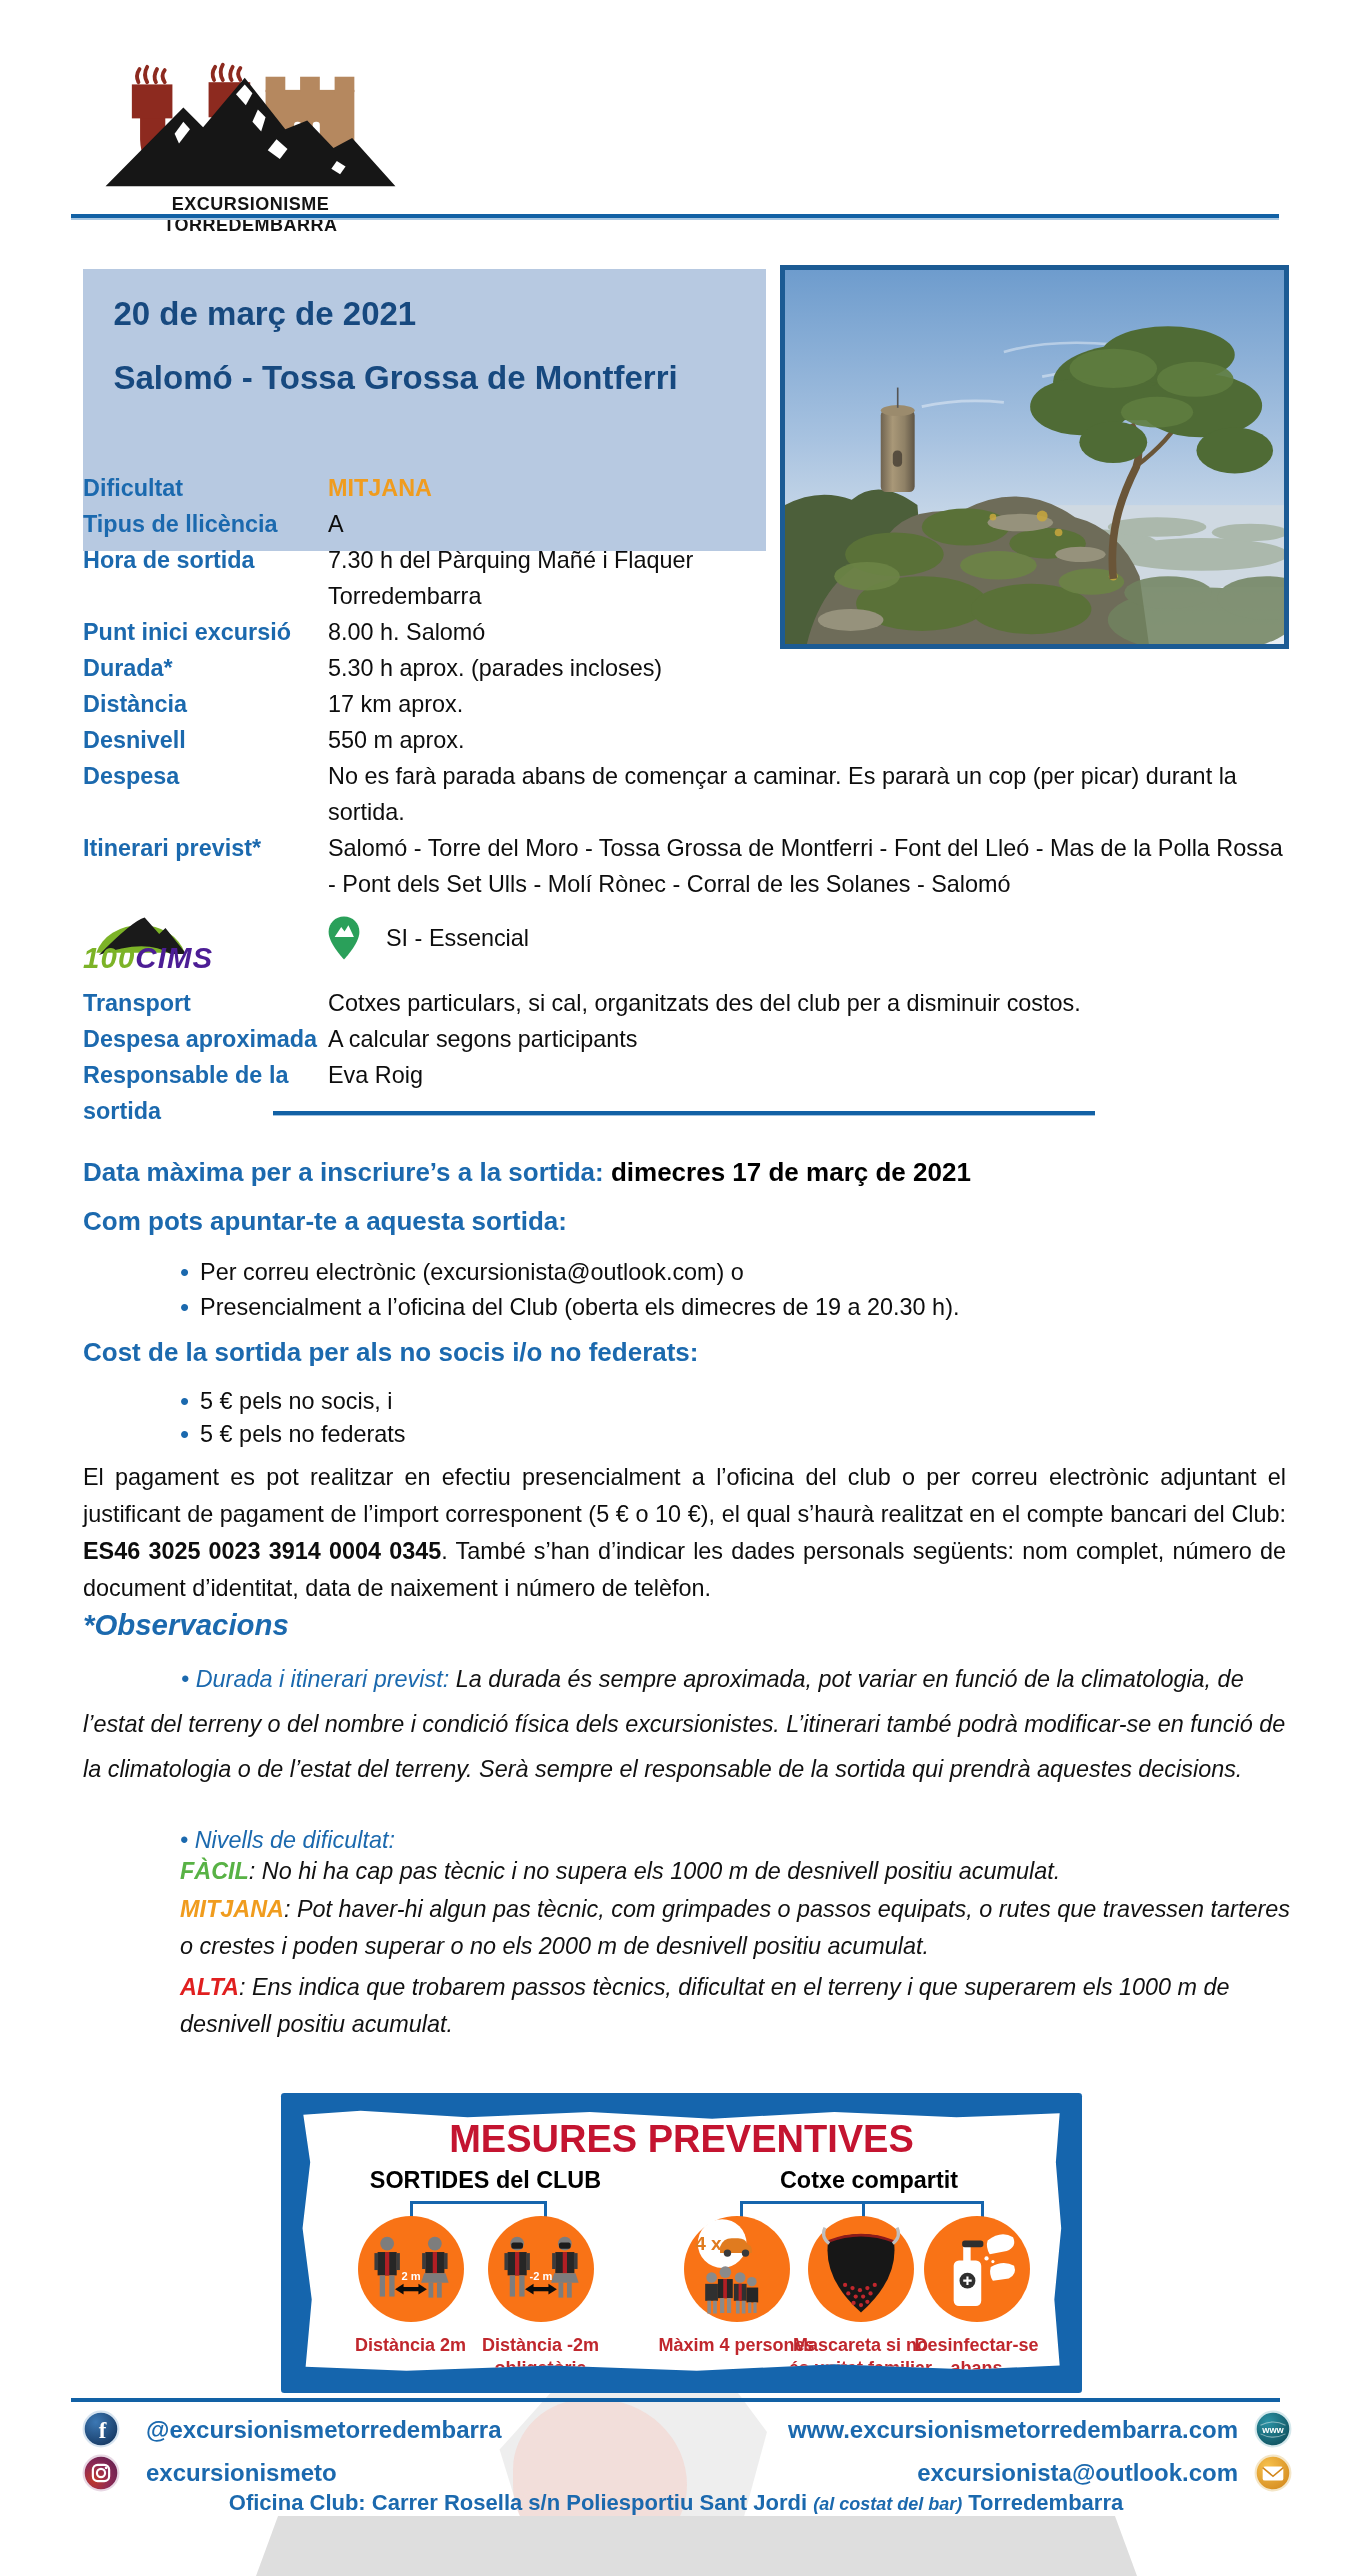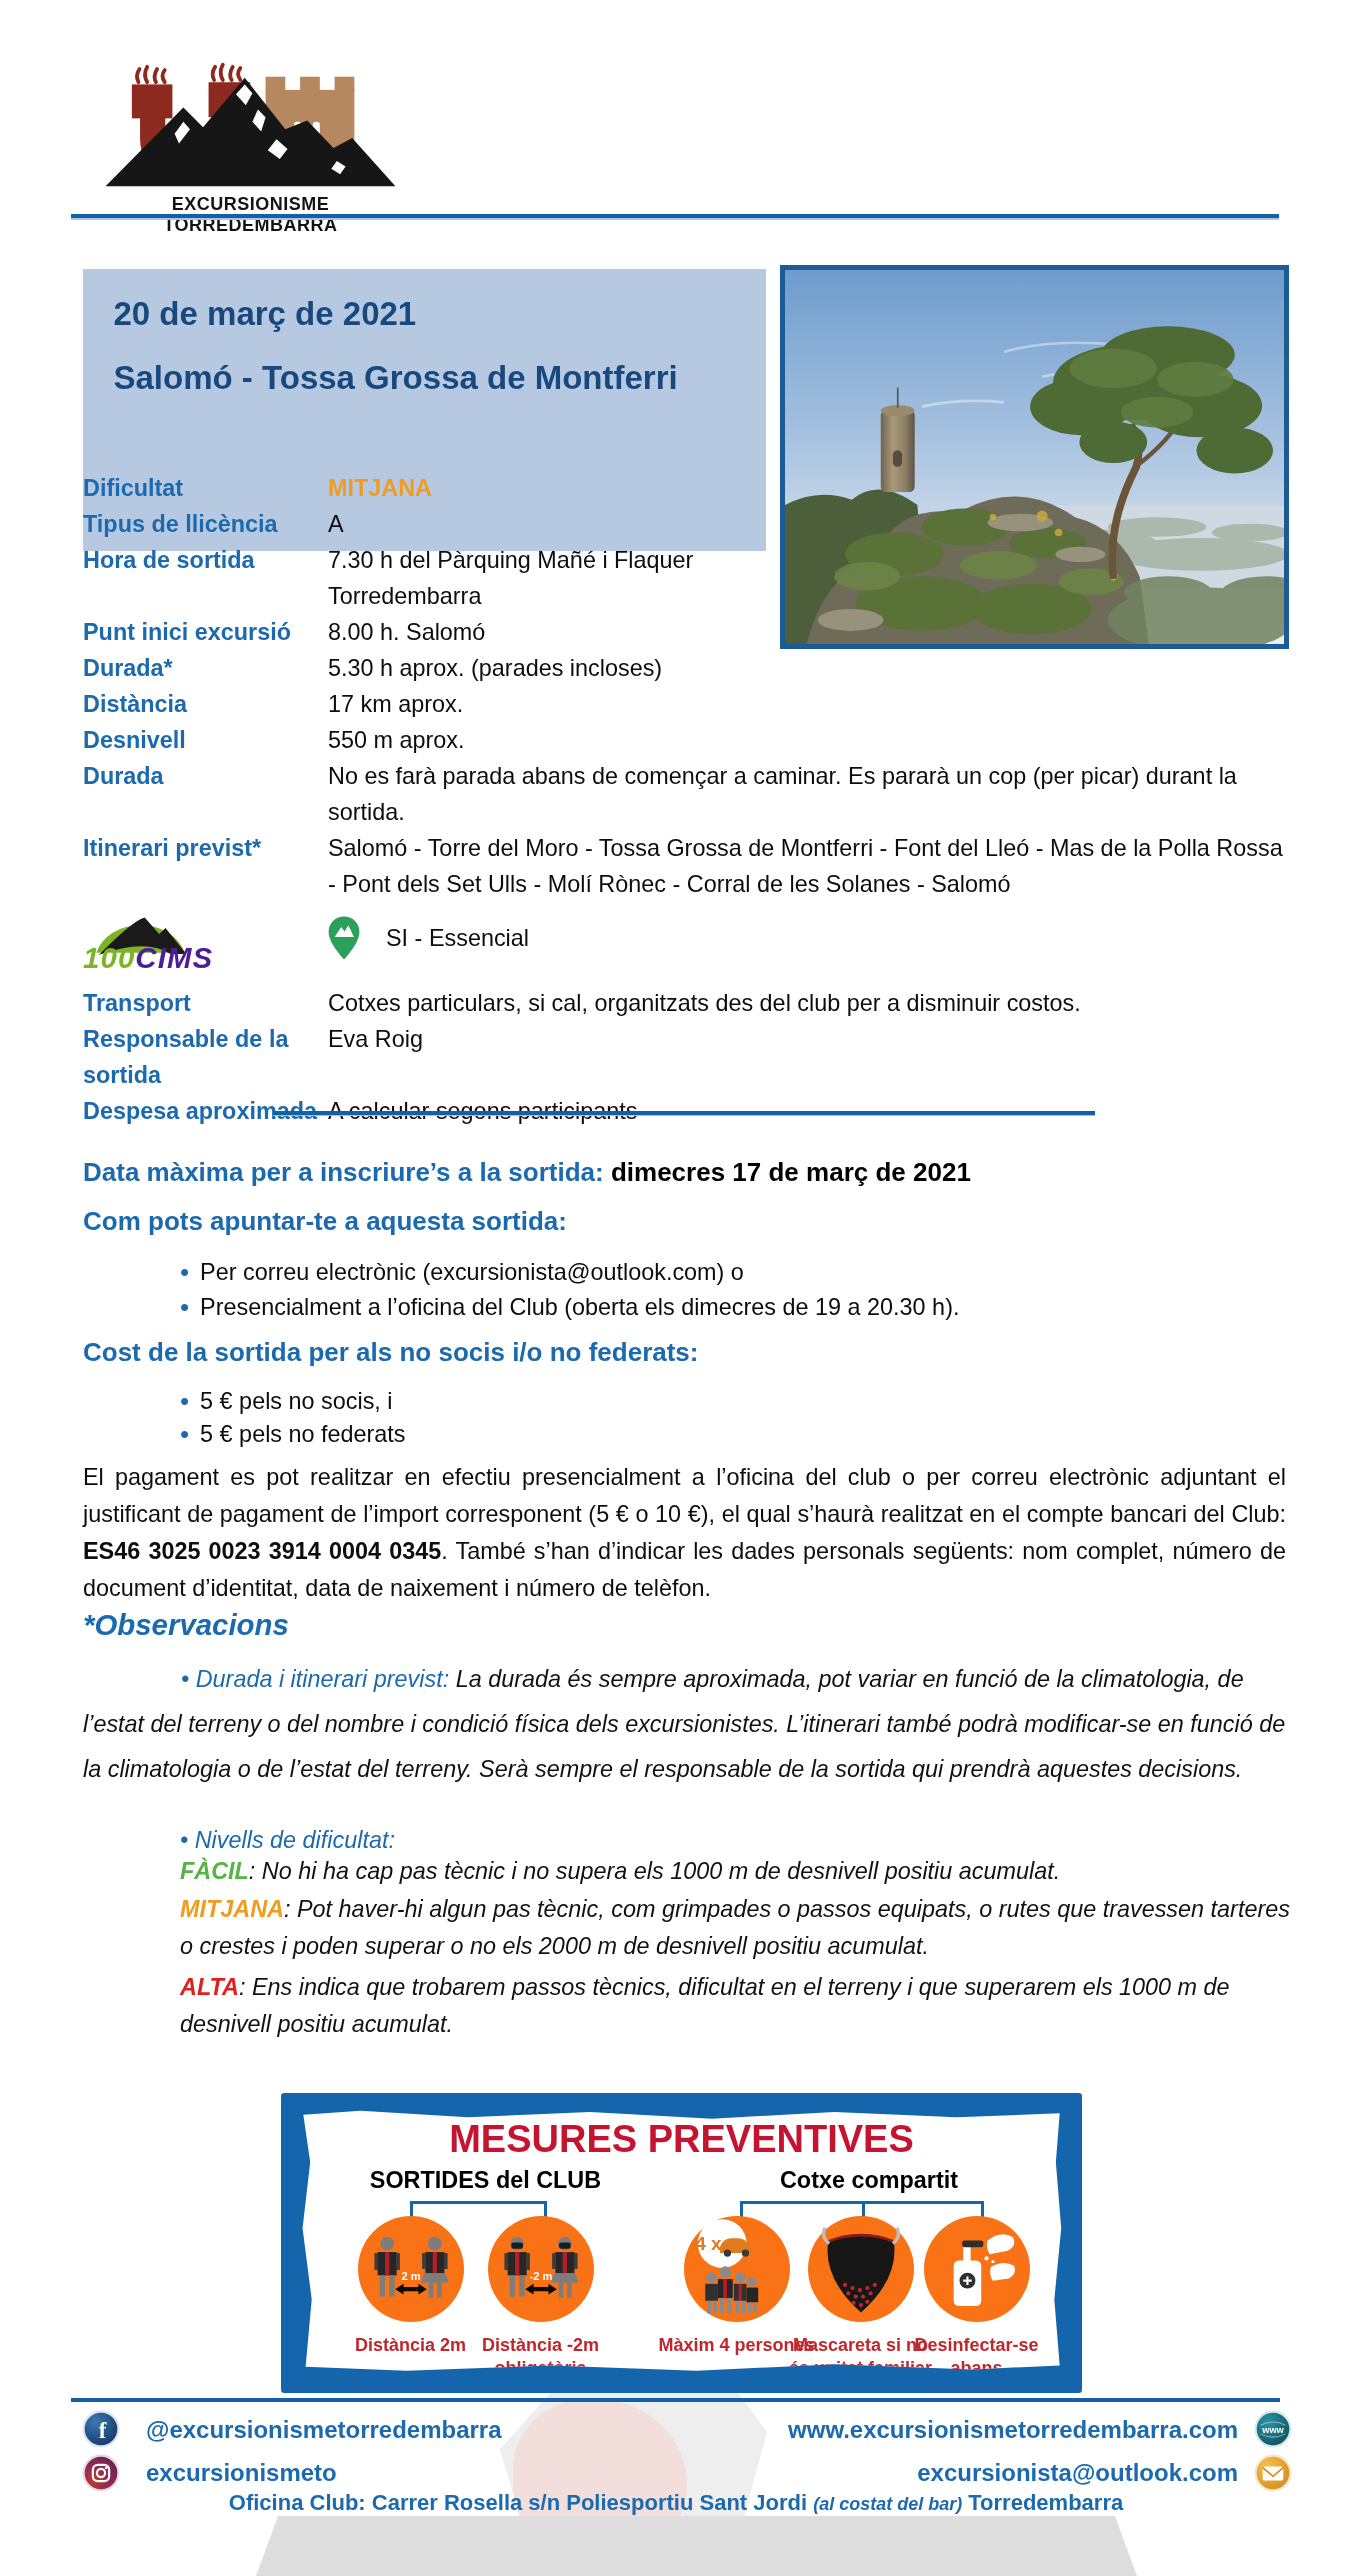--- a/index.html
+++ b/index.html
@@ -289,21 +289,21 @@
         </div>
 
         <div class="drow">
           <div class="dlabel">Desnivell</div>
           <div class="dvalue">
             <div>550 m aprox.</div>
           </div>
         </div>
 
         <div class="drow">
-          <div class="dlabel">Durada</div>
+          <div class="dlabel">Despesa</div>
           <div class="dvalue">
             <div>No es farà parada abans de començar a caminar. Es pararà un cop (per picar) durant la sortida.</div>
           </div>
         </div>
 
         <div class="drow">
           <div class="dlabel">Itinerari previst*</div>
           <div class="dvalue">
             <div>Salomó - Torre del Moro - Tossa Grossa de Montferri - Font del Lleó - Mas de la Polla Rossa - Pont dels Set Ulls - Molí Rònec - Corral de les Solanes - Salomó</div>
           </div>
@@ -332,30 +332,30 @@
     <div class="dlist2">
 
         <div class="drow">
           <div class="dlabel">Transport</div>
           <div class="dvalue">
             <div>Cotxes particulars, si cal, organitzats des del club per a disminuir costos.</div>
           </div>
         </div>
 
         <div class="drow">
+          <div class="dlabel">Despesa aproximada</div>
+          <div class="dvalue">
+            <div>A calcular segons participants</div>
+          </div>
+        </div>
+
+        <div class="drow">
           <div class="dlabel">Responsable de la sortida</div>
           <div class="dvalue">
             <div>Eva Roig</div>
-          </div>
-        </div>
-
-        <div class="drow">
-          <div class="dlabel">Despesa aproximada</div>
-          <div class="dvalue">
-            <div>A calcular segons participants</div>
           </div>
         </div>
       </div>
   </div>
 
   <div class="divider"></div>
 
   <div class="inscription">
     <span class="ins-label">Data màxima per a inscriure’s a la sortida: </span><span class="ins-value">dimecres 17 de març de 2021</span>
   </div>

